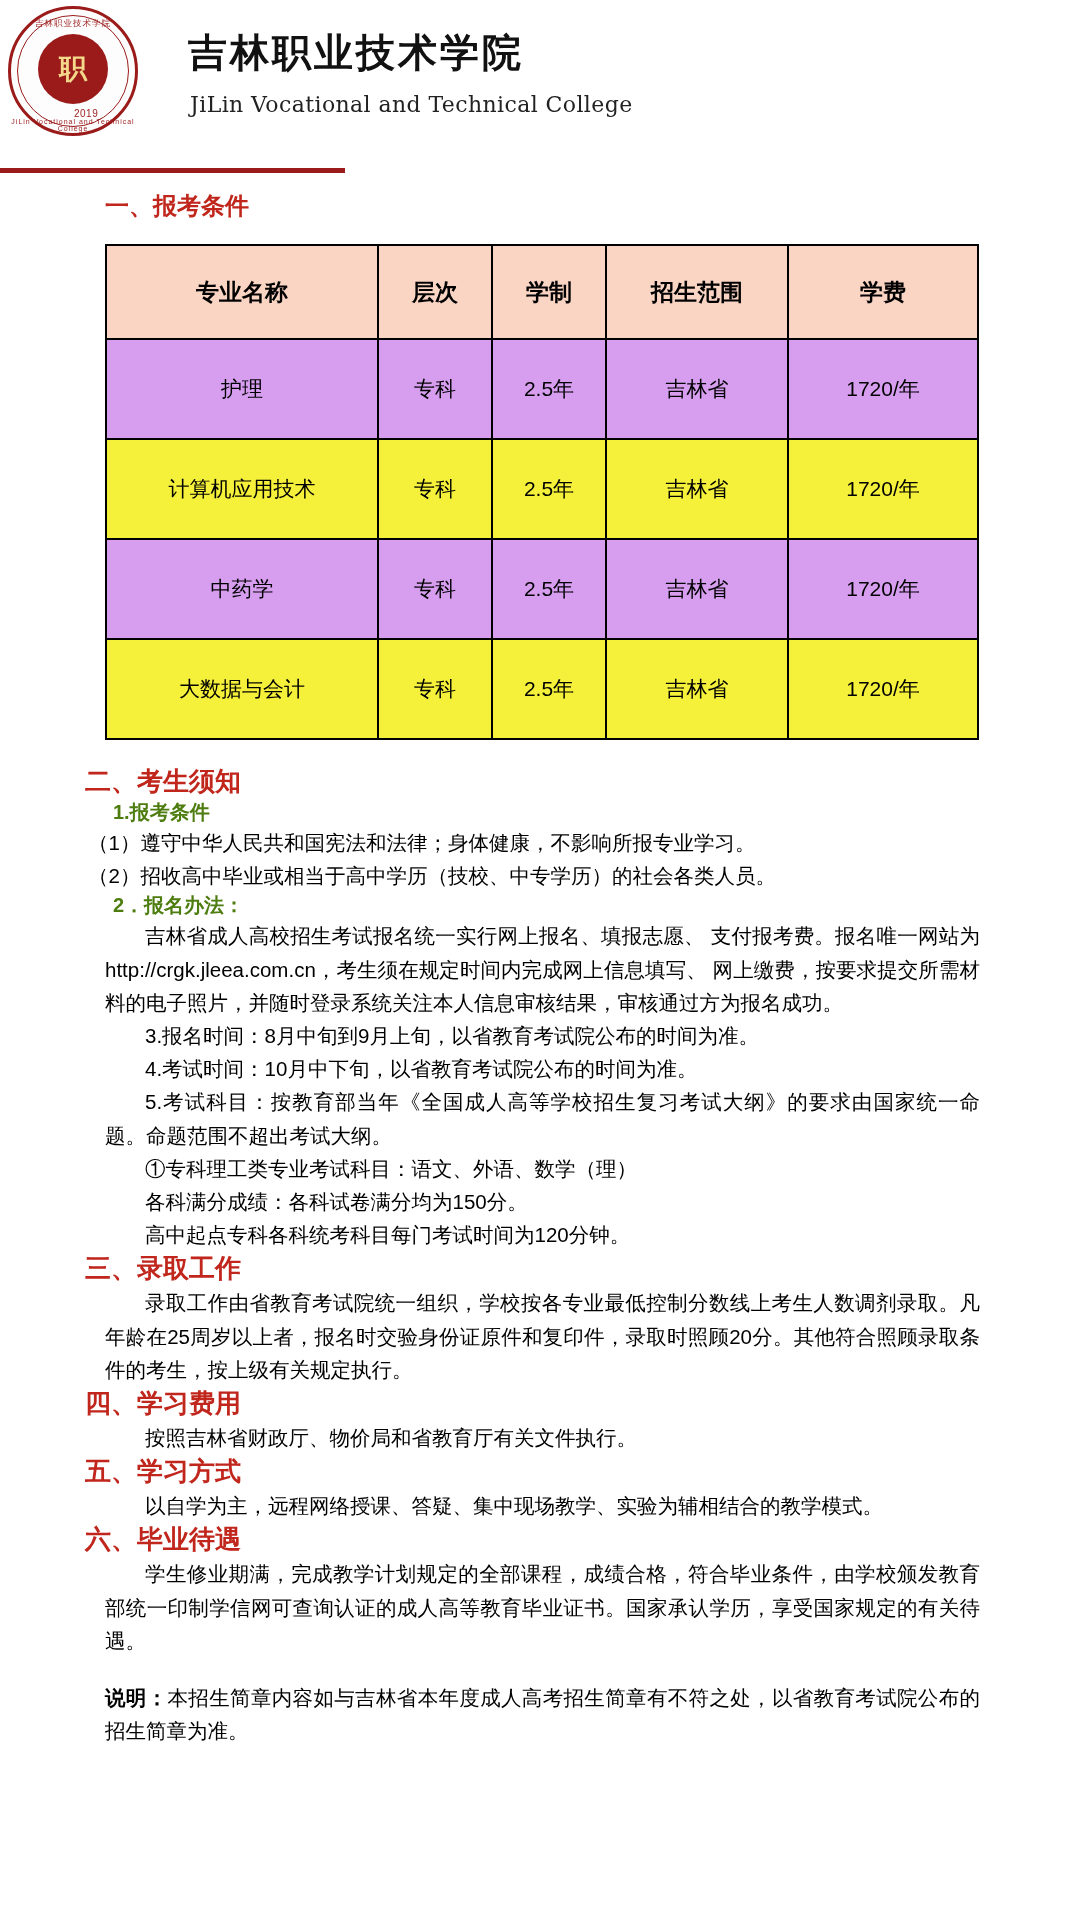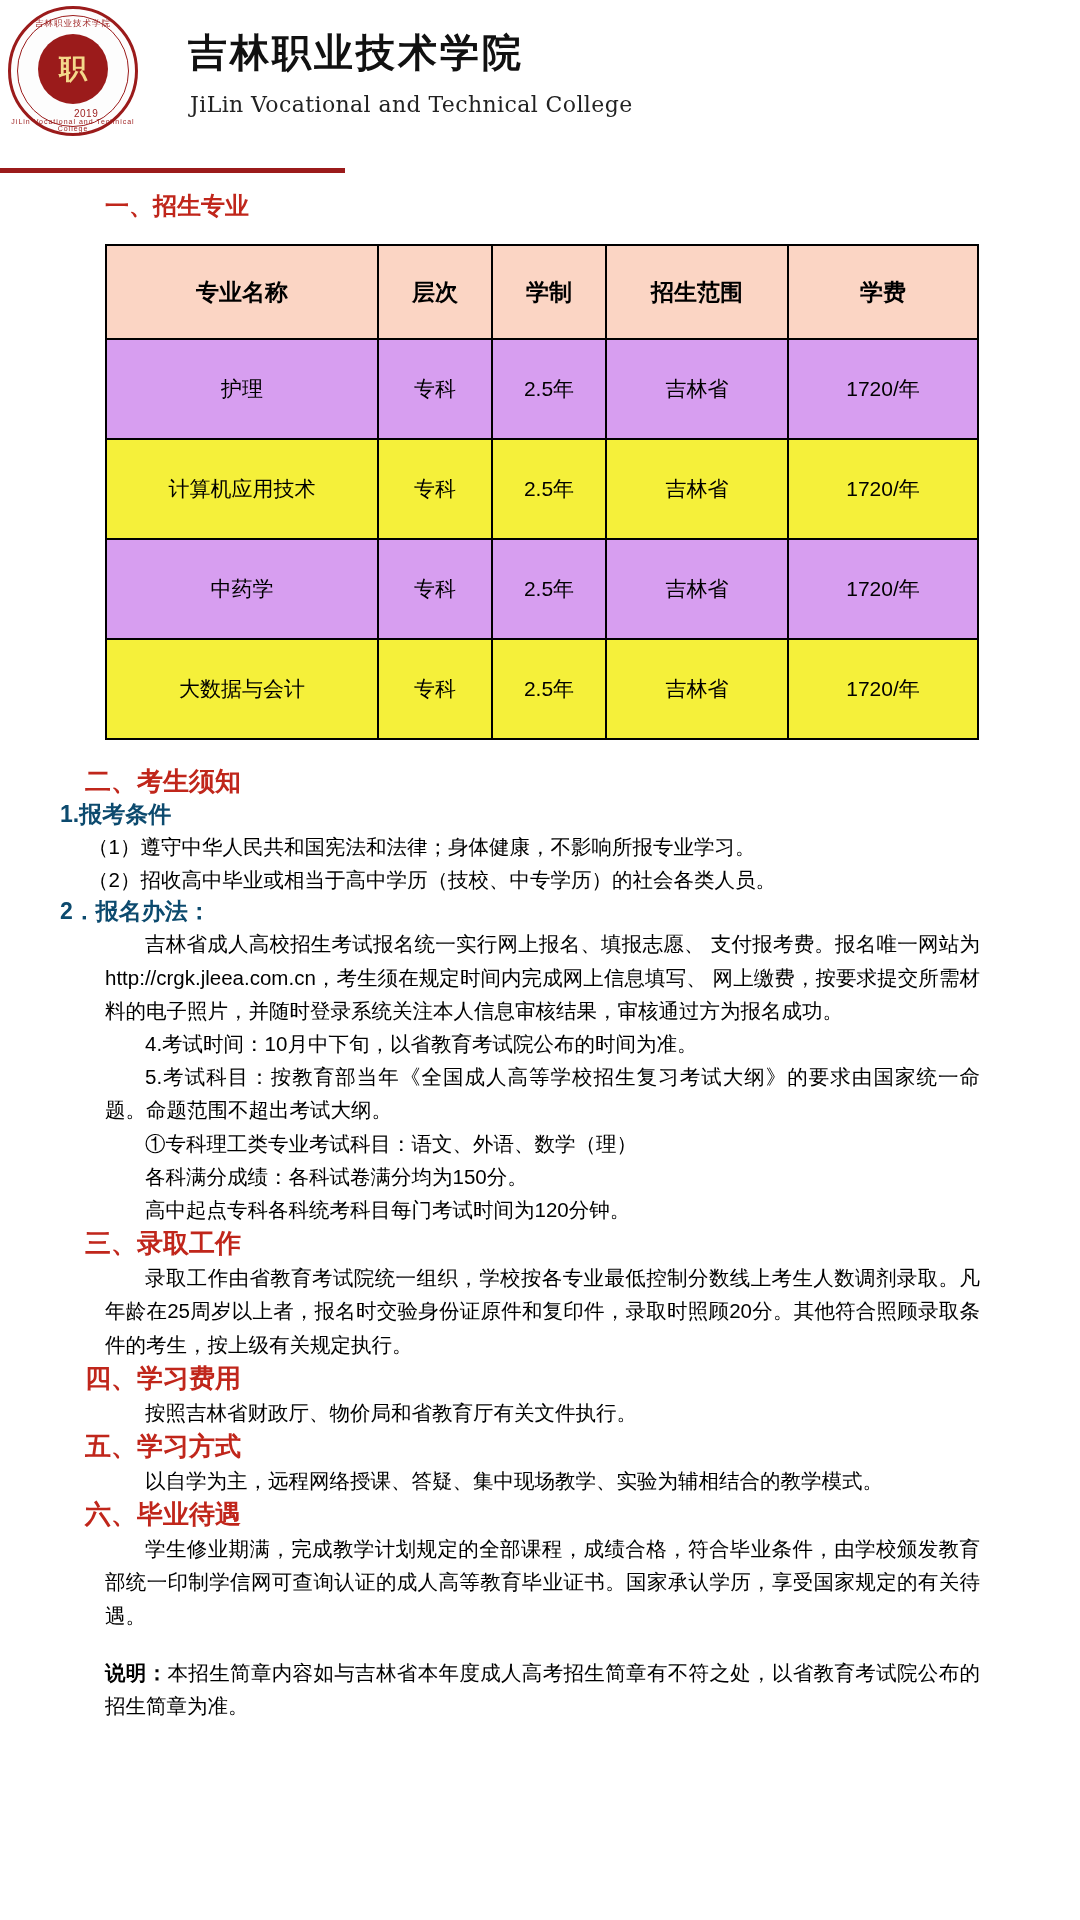--- a/index.html
+++ b/index.html
@@ -122,24 +122,24 @@
     font-size: 24px;
     margin: 0 0 0 105px;
   }
   .sec-head-2 {
     color: #c0261b;
     font-weight: bold;
     font-size: 26px;
     margin-left: 85px;
   }
   .sub-head {
-    color: #0c4a6e;
-    font-weight: bold;
-    font-size: 23px;
-    margin-left: 60px;
+    color: #4d7c0f;
+    font-weight: bold;
+    font-size: 20px;
+    margin-left: 113px;
   }
   p.body {
     font-size: 20.5px;
     line-height: 1.62;
     margin: 0;
     padding: 0 100px 0 105px;
     text-align: justify;
   }
   p.indent { text-indent: 40px; }
   p.indent2 { padding-left: 88px; }
@@ -188,21 +188,21 @@
     <div class="logo-year">2019</div>
     <div class="logo-arc-bottom">JiLin Vocational and Technical College</div>
   </div>
   <div class="title-cn">吉林职业技术学院</div>
   <div class="title-en">JiLin Vocational  and Technical College</div>
   <div class="header-rule"></div>
 </div>
 
 <div class="content">
 
-  <div class="sec-head">一、招生专业</div>
+  <div class="sec-head">一、报考条件</div>
 
   <div class="tbl-wrap">
     <table class="majors">
       <colgroup>
           <col class="c1">
           <col class="c2">
           <col class="c3">
           <col class="c4">
           <col class="c5">
         </colgroup>
@@ -249,20 +249,21 @@
   </div>
 
   <div class="gap-m"></div>
 
   <div class="sec-head-2">二、考生须知</div>
   <div class="sub-head">1.报考条件</div>
   <p class="body indent2">（1）遵守中华人民共和国宪法和法律；身体健康，不影响所报专业学习。</p>
   <p class="body indent2">（2）招收高中毕业或相当于高中学历（技校、中专学历）的社会各类人员。</p>
   <div class="sub-head">2．报名办法：</div>
   <p class="body indent">吉林省成人高校招生考试报名统一实行网上报名、填报志愿、 支付报考费。报名唯一网站为 http://crgk.jleea.com.cn，考生须在规定时间内完成网上信息填写、 网上缴费，按要求提交所需材料的电子照片，并随时登录系统关注本人信息审核结果，审核通过方为报名成功。</p>
+  <p class="body indent">3.报名时间：8月中旬到9月上旬，以省教育考试院公布的时间为准。</p>
   <p class="body indent">4.考试时间：10月中下旬，以省教育考试院公布的时间为准。</p>
   <p class="body indent">5.考试科目：按教育部当年《全国成人高等学校招生复习考试大纲》的要求由国家统一命题。命题范围不超出考试大纲。</p>
   <p class="body indent">①专科理工类专业考试科目：语文、外语、数学（理）</p>
   <p class="body indent">各科满分成绩：各科试卷满分均为150分。</p>
   <p class="body indent">高中起点专科各科统考科目每门考试时间为120分钟。</p>
 
   <div class="sec-head-2">三、录取工作</div>
   <p class="body indent">录取工作由省教育考试院统一组织，学校按各专业最低控制分数线上考生人数调剂录取。凡年龄在25周岁以上者，报名时交验身份证原件和复印件，录取时照顾20分。其他符合照顾录取条件的考生，按上级有关规定执行。</p>
 
   <div class="sec-head-2">四、学习费用</div>

